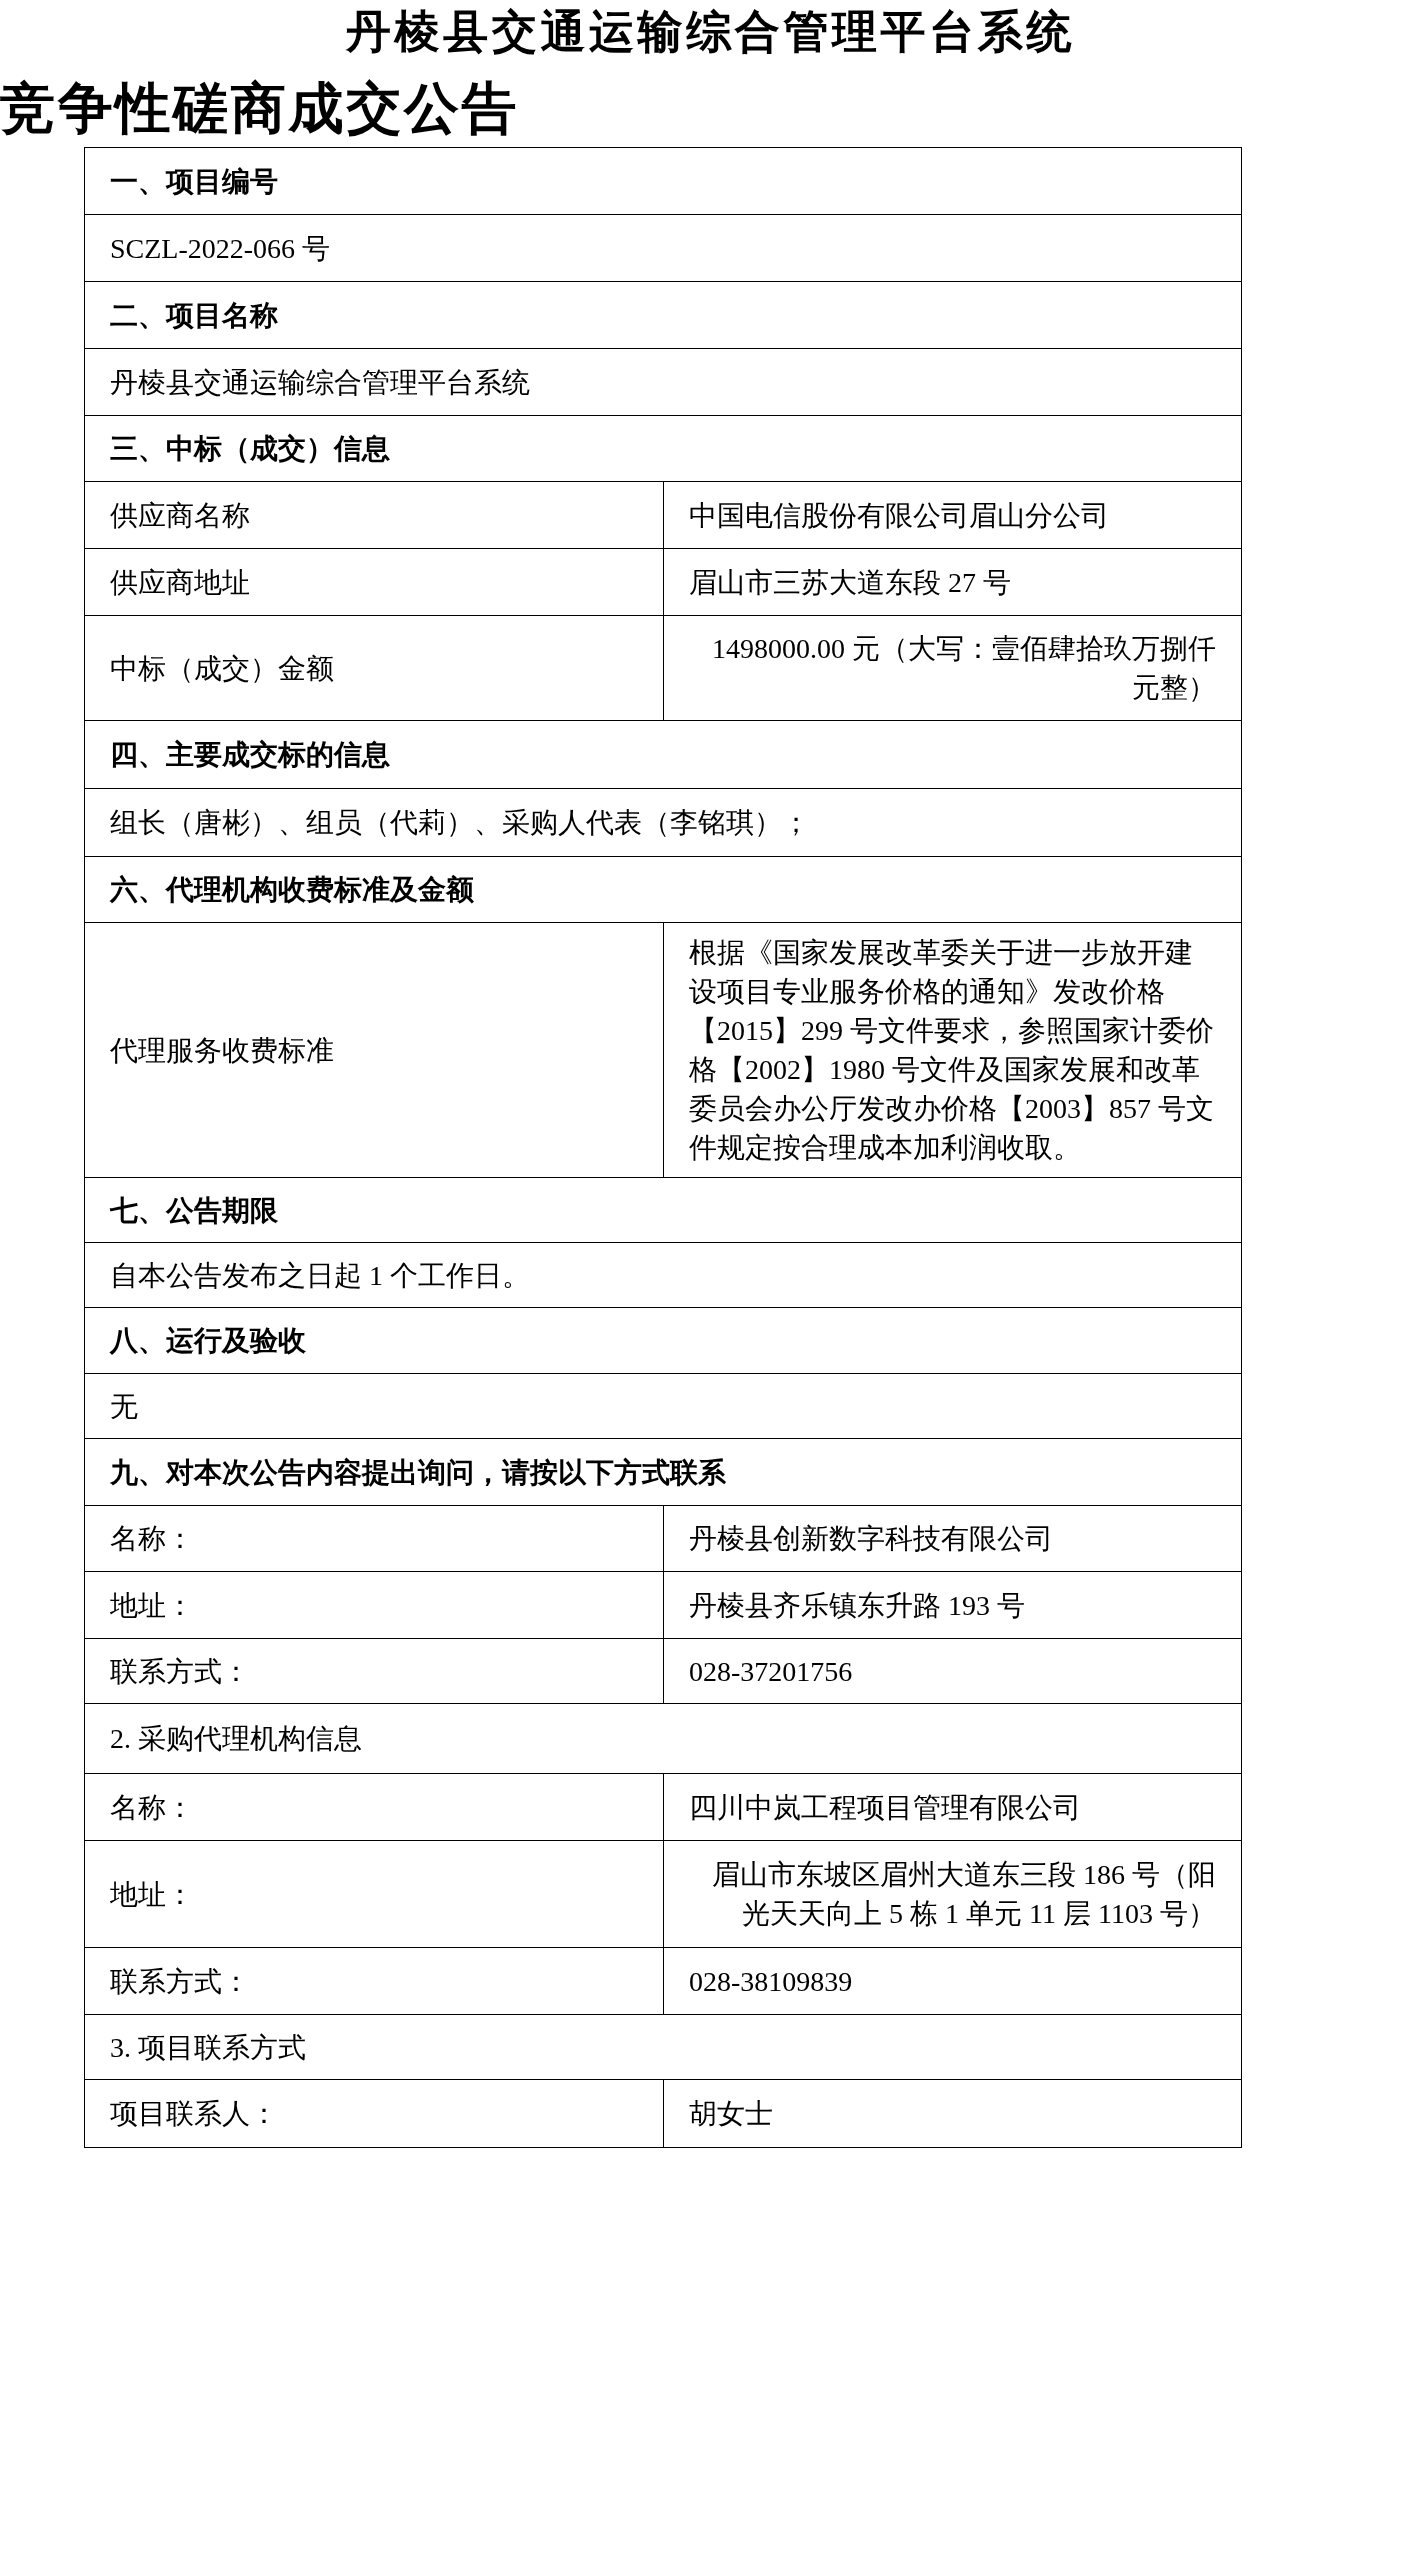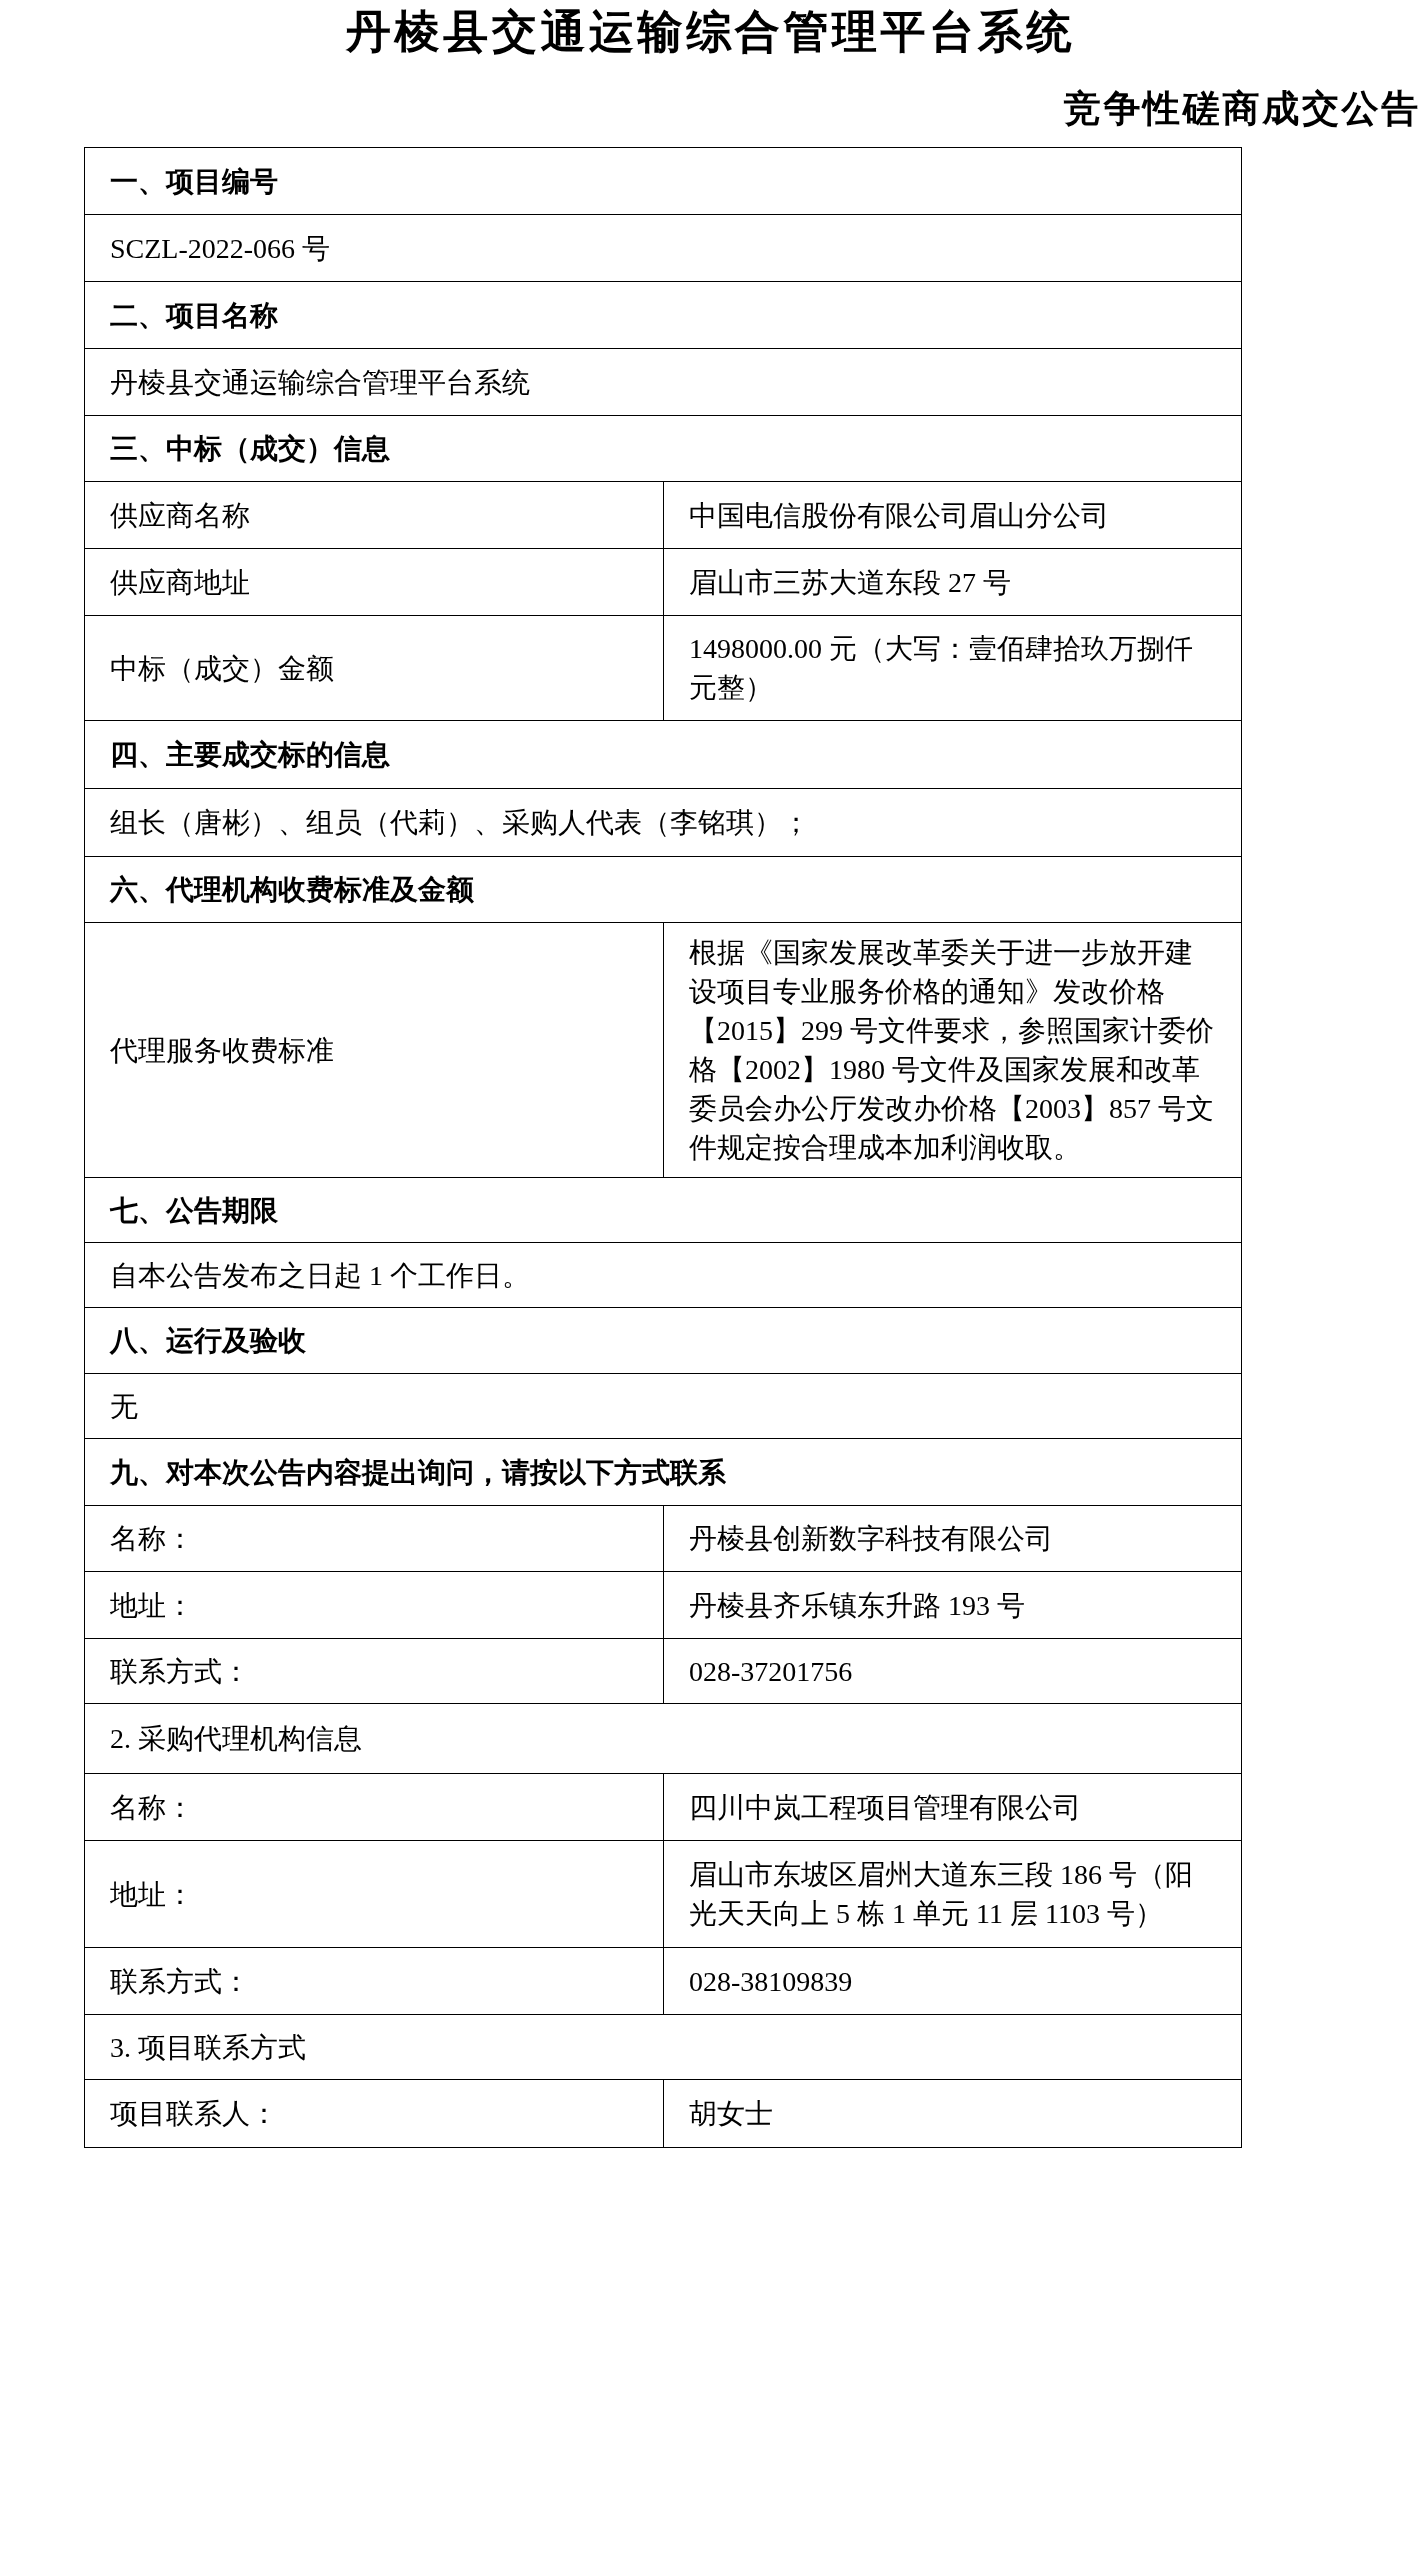--- a/index.html
+++ b/index.html
@@ -18,42 +18,42 @@
   .title-line1 {
     margin: 5.4px 0 0 0;
     text-align: center;
     font-size: 45px;
     line-height: 54px;
     font-weight: bold;
     letter-spacing: 3.6px;
   }
   .title-line2 {
     margin: 27px 0 0 0;
-    text-align: right;
-    font-size: 37px;
+    text-align: left;
+    font-size: 55px;
     line-height: 45px;
     font-weight: bold;
     letter-spacing: 2.7px;
   }
   table.doc {
     margin: 16px 0 0 84px;
     width: 1158px;
     border-collapse: collapse;
     table-layout: fixed;
   }
   table.doc td {
     border: 1.8px solid #000000;
     padding: 0 25px;
     font-size: 28px;
     line-height: 39px;
     vertical-align: middle;
     overflow: hidden;
   }
   td.hdr { font-weight: bold; }
-  td.lh52 { line-height: 47px; }
+  td.lh52 { line-height: 47px; text-align: right; }
   td.lh47 { line-height: 42px; }
   td.indent { padding-left: 146px; }
   .cell-line { line-height: 47px; }
 </style>
 </head>
 <body>
 
 <div class="title-line1">丹棱县交通运输综合管理平台系统</div>
 <div class="title-line2">竞争性磋商成交公告</div>
 

